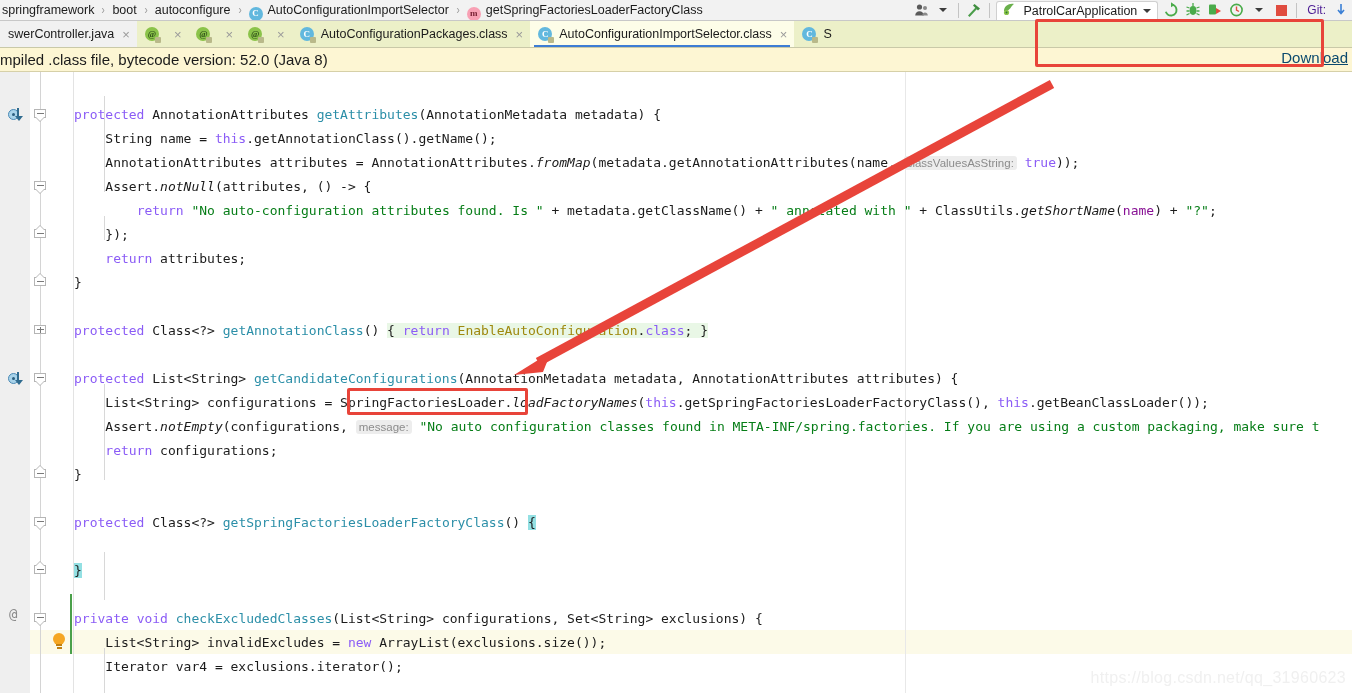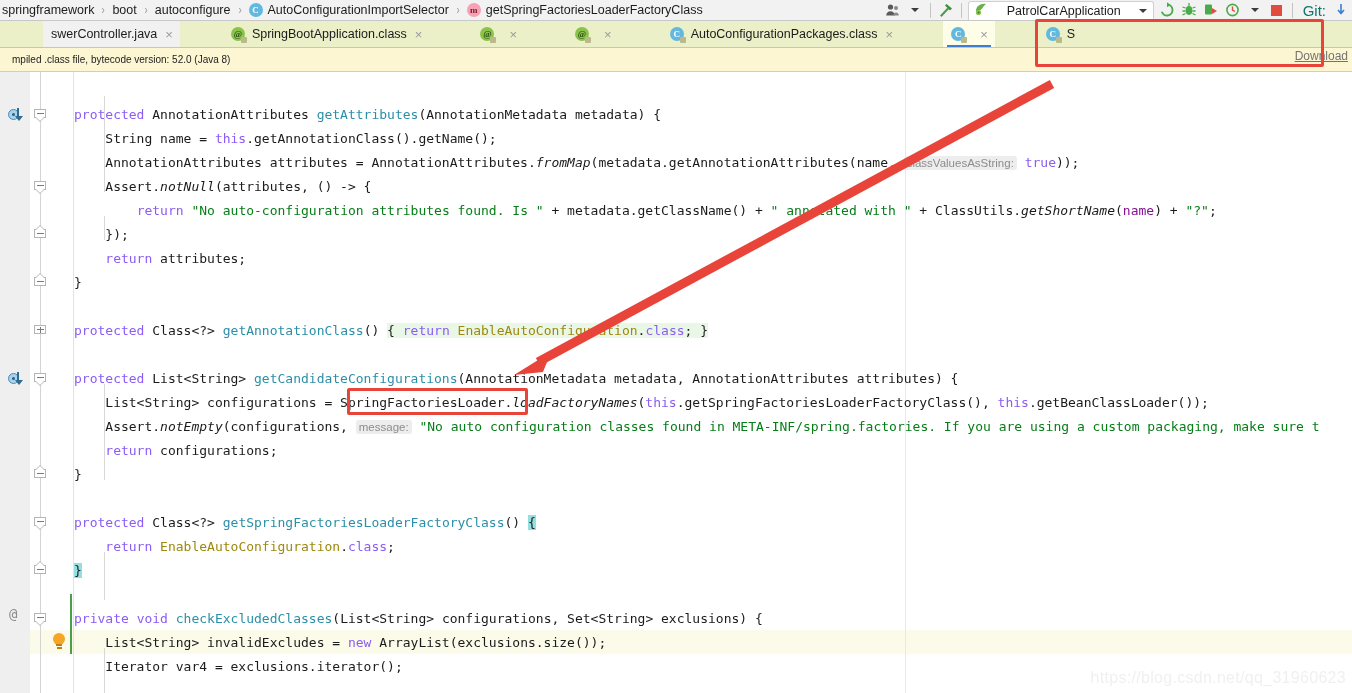--- a/index.html
+++ b/index.html
@@ -28,21 +28,21 @@
     white-space: nowrap;
     overflow: hidden;
   }
   .crumbs {
     display: flex; align-items: center;
     height: 21px;
     padding-left: 0px;
     flex: 0 0 auto;
   }
   .crumb {
-    display: flex; align-items: center;
+    display: flex; align-items: flex-end;
     font-size: 12.5px;
     color: #1b1b1b;
     padding: 0 2px;
     height: 21px;
     line-height: 21px;
   }
   .crumb-sep {
     color: #9b9b9b;
     font-size: 12px;
     padding: 0 5px;
@@ -75,53 +75,51 @@
   }
   .runcombo {
     display: flex; align-items: center;
     height: 20px;
     background: #ffffff;
     border: 1px solid #d0d0d0;
     border-bottom: none;
     border-radius: 3px 3px 0 0;
     padding: 0 6px 0 5px;
     margin: 1px 2px 0 2px;
-    gap: 12px;
   }
   .runcombo .rc-label {
     font-size: 12.5px; color: #1b1b1b; margin: 0 6px 0 5px;
   }
   .caret-dn {
     width: 0; height: 0;
     border-left: 4px solid transparent;
     border-right: 4px solid transparent;
     border-top: 4px solid #3c3c3c;
   }
   .git-label {
-    font-size: 15px; color: #0f766e; padding: 0 4px 0 6px;
+    font-size: 12px; color: #4c1d95; padding: 0 4px 0 6px;
   }
 
   
   .tabstrip {
     position: absolute; left: 0; top: 21px;
     width: 1352px; height: 27px;
     background: #ecf0c8;
     display: flex; align-items: stretch;
     white-space: nowrap; overflow: hidden;
     border-bottom: 1px solid #c9c9a8;
   }
   .tab {
     display: flex; align-items: center;
     height: 27px;
     padding: 0 7px 0 8px;
     position: relative;
     font-size: 12.5px;
     color: #1b1b1b;
     flex: 0 0 auto;
-    margin-left: 43px;
   }
   .tab.java-tab { background: #f1f1f1; }
   .tab.class-tab { background: #ecf0c8; }
   .tab.active {
     background: #fdfde8;
   }
   .tab.active:after {
     content: "";
     position: absolute; left: 4px; right: 4px; bottom: 0; height: 3px;
     background: #3d7dd4;
@@ -157,27 +155,27 @@
   
   .notifbar {
     position: absolute; left: 0; top: 48px;
     width: 1352px; height: 24px;
     background: #fdf6d3;
     border-bottom: 1px solid #d6d0a8;
     display: flex; align-items: center;
     overflow: hidden;
   }
   .notif-text {
-    font-size: 10px; color: #1b1b1b;
-    padding-left: 12px;
+    font-size: 15px; color: #1b1b1b;
+    padding-left: 0px;
     white-space: nowrap;
   }
   .notif-link {
     position: absolute; right: 4px; top: 1px;
-    font-size: 12px; color: #737373;
+    font-size: 15px; color: #0c4a6e;
     text-decoration: underline;
   }
 
   
   .editor {
     position: absolute; left: 0; top: 72px;
     width: 1352px; height: 621px;
     background: #ffffff;
     overflow: hidden;
   }
@@ -469,21 +467,20 @@
     <div class="tab java-tab">
       <span class="tab-label">swerController.java</span>
       <span class="tab-close">×</span>
     </div>
 
     <div class="tab class-tab">
       <span class="tab-icon">
         <span class="badge green">@</span>
           <span class="lock"></span>
       </span>
-      <span class="tab-label">SpringBootApplication.class</span>
       <span class="tab-close">×</span>
     </div>
 
     <div class="tab class-tab">
       <span class="tab-icon">
         <span class="badge green">@</span>
           <span class="lock"></span>
       </span>
       <span class="tab-close">×</span>
     </div>
@@ -503,20 +500,21 @@
       </span>
       <span class="tab-label">AutoConfigurationPackages.class</span>
       <span class="tab-close">×</span>
     </div>
 
     <div class="tab class-tab active">
       <span class="tab-icon">
         <span class="badge blue">C</span>
           <span class="lock"></span>
       </span>
+      <span class="tab-label">AutoConfigurationImportSelector.class</span>
       <span class="tab-close">×</span>
     </div>
 
     <div class="tab class-tab">
       <span class="tab-icon">
         <span class="badge blue">C</span>
           <span class="lock"></span>
       </span>
       <span class="tab-label">S</span>
     </div>
@@ -647,21 +645,20 @@
       <div class="ln" style="top:343px;">    Assert.<span class="stat">notEmpty</span>(configurations, <span class="hint">message:</span> <span class="str">"No auto configuration classes found in META-INF/spring.factories. If you are using a custom packaging, make sure t</span></div>
 
       <div class="ln" style="top:367px;">    <span class="kw">return</span> configurations;</div>
 
       <div class="ln" style="top:391px;">}</div>
 
       <div class="ln" style="top:415px;"></div>
 
       <div class="ln" style="top:439px;"><span class="kw">protected</span> Class&lt;?&gt; <span class="mth">getSpringFactoriesLoaderFactoryClass</span>() <span class="brace-hl">{</span></div>
 
-      <div class="ln" style="top:463px;">    <span class="kw">return</span> <span class="anno">EnableAutoConfiguration</span>.<span class="kw">class</span>;</div>
 
       <div class="ln" style="top:487px;"><span class="brace-hl">}</span></div>
 
       <div class="ln" style="top:511px;"></div>
 
       <div class="ln" style="top:559px;">    List&lt;String&gt; invalidExcludes = <span class="kw">new</span> ArrayList(exclusions.size());</div>
 
       <div class="ln" style="top:535px;"><span class="kw">private</span> <span class="kw">void</span> <span class="mth">checkExcludedClasses</span>(List&lt;String&gt; configurations, Set&lt;String&gt; exclusions) {</div>
 
       <div class="ln" style="top:583px;">    Iterator var4 = exclusions.iterator();</div>

